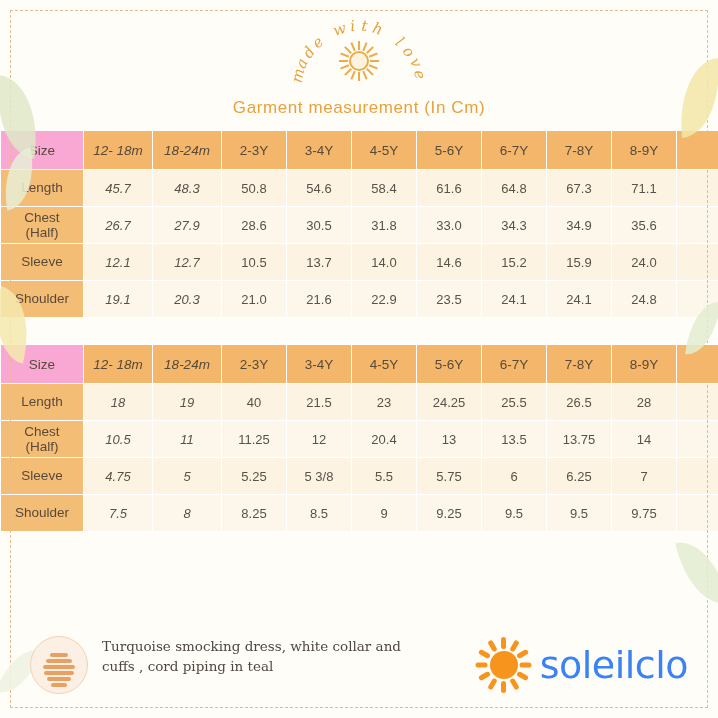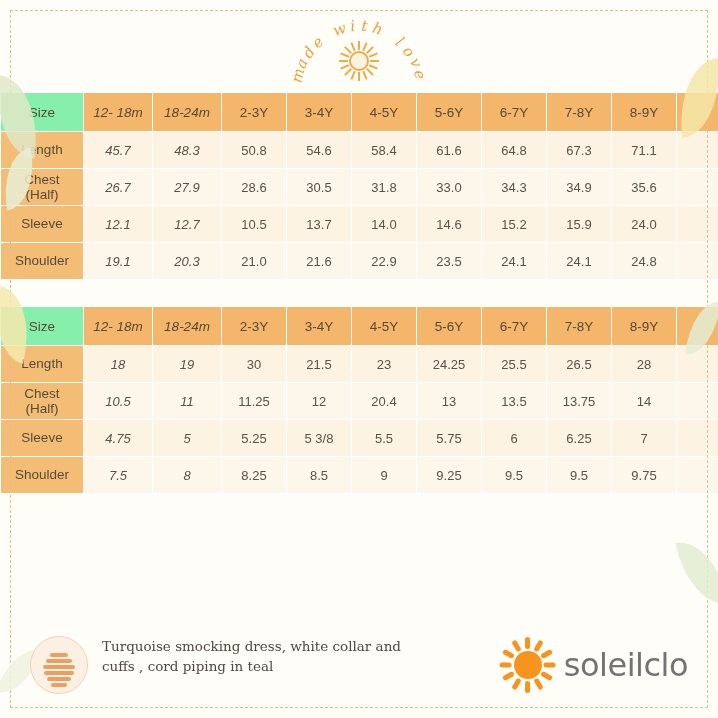--- a/index.html
+++ b/index.html
@@ -169,21 +169,21 @@
     font-family: "Liberation Sans", sans-serif;
   }
   table.sizes thead th {
     background: #f3b66a;
     color: #584a39;
     font-weight: normal;
     font-size: 13.5px;
     height: 36px;
   }
   table.sizes thead th.corner {
-    background: #86efac;
+    background: #f9a8d4;
     text-align: center;
   }
   table.sizes tbody th {
     background: #f4bd76;
     color: #584a39;
     font-weight: normal;
     font-size: 13.5px;
     line-height: 1.12;
   }
   table.sizes tbody td {
@@ -262,22 +262,22 @@
     top: 50%;
     width: 5px;
     height: 26px;
     background: #f7941e;
     border-radius: 3px;
     transform-origin: 50% 0%;
     margin-left: -2.5px;
   }
   .brand-name {
     margin-left: 8px;
-    font-size: 32px;
-    color: #737373;
+    font-size: 38px;
+    color: #3b82f6;
     font-family: "DejaVu Sans", sans-serif;
     letter-spacing: -0.5px;
   }
 </style>
 </head>
 <body>
 
 <div class="page">
   <div class="border-frame"></div>
 
@@ -323,20 +323,21 @@
           <div class="ray" style="height: 9px; width: 2px; margin-left: -1px; transform: rotate(247.5deg) translateY(11px);"></div>
           <div class="ray" style="height: 9px; width: 2px; margin-left: -1px; transform: rotate(270deg) translateY(11px);"></div>
           <div class="ray" style="height: 9px; width: 2px; margin-left: -1px; transform: rotate(292.5deg) translateY(11px);"></div>
           <div class="ray" style="height: 9px; width: 2px; margin-left: -1px; transform: rotate(315deg) translateY(11px);"></div>
           <div class="ray" style="height: 9px; width: 2px; margin-left: -1px; transform: rotate(337.5deg) translateY(11px);"></div>
         </div>
     </div>
   </div>
 
   <div>
+    <div class="section-title">Garment measurement (In Cm)</div>
     <table class="sizes" id="table-cm">
         <thead>
           <tr>
             <th class="corner col-label">Size</th>
             <th class="col-first">12- 18m</th>
             <th class="col-first">18-24m</th>
             <th class="col-size">2-3Y</th>
             <th class="col-size">3-4Y</th>
             <th class="col-size">4-5Y</th>
             <th class="col-size">5-6Y</th>
@@ -420,21 +421,21 @@
             <th class="col-size">7-8Y</th>
             <th class="col-size">8-9Y</th>
             <th class="col-pad"></th>
           </tr>
         </thead>
         <tbody>
           <tr>
             <th class="col-label">Length</th>
             <td class="col-first">18</td>
             <td class="col-first">19</td>
-            <td class="col-size">30</td>
+            <td class="col-size">40</td>
             <td class="col-size">21.5</td>
             <td class="col-size">23</td>
             <td class="col-size">24.25</td>
             <td class="col-size">25.5</td>
             <td class="col-size">26.5</td>
             <td class="col-size">28</td>
             <td class="col-pad"></td>
           </tr>
           <tr class="alt">
             <th class="col-label">Chest<br>(Half)</th>

